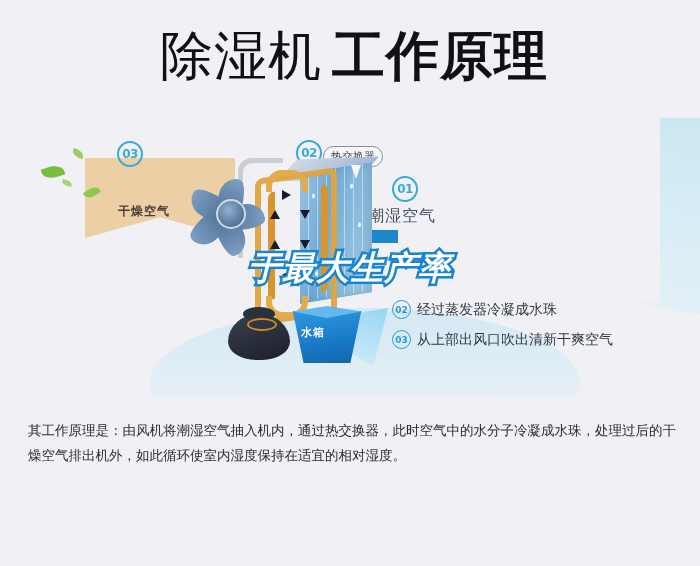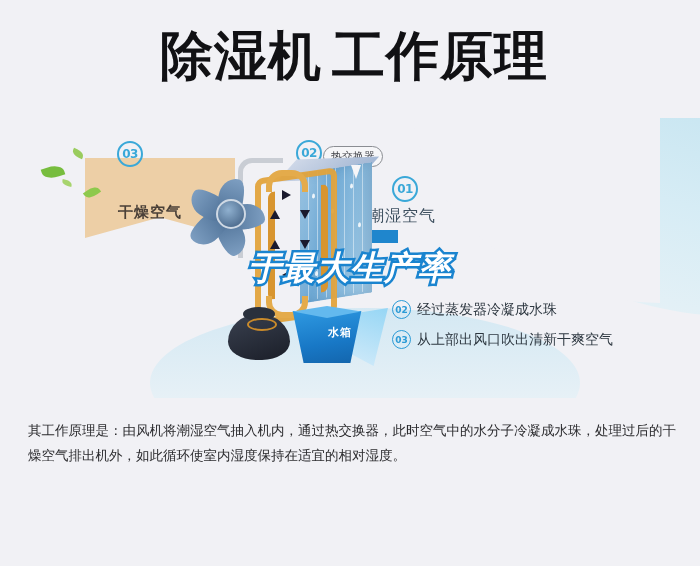--- a/index.html
+++ b/index.html
@@ -21,21 +21,21 @@
   }
   .title-text{
     display:inline-block;
     font-size:53px;
     font-weight:bold;
     color:#111114;
     letter-spacing:1px;
     line-height:1.05;
     white-space:nowrap;
   }
-  .title-a{font-weight:bold;margin-left:8px;}
+  .title-a{font-weight:normal;margin-left:8px;}
   .title-b{font-weight:bold;margin-left:10px;}
 
   
   .illus{
     position:absolute;left:0;top:118px;width:700px;height:280px;
     overflow:hidden;
   }
 
   
   .swoosh-r{
@@ -61,21 +61,21 @@
   }
 
   
   .dry-arrow{
     position:absolute;left:85px;top:40px;width:150px;height:80px;
     background:#edcfa6;
     clip-path:polygon(0% 0%, 100% 0%, 100% 100%, 50% 74%, 0% 100%);
   }
   .dry-arrow-label{
     position:absolute;left:118px;top:85px;
-    font-size:15px;color:#4a4038;font-weight:bold;letter-spacing:1px;
+    font-size:12px;color:#4a4038;font-weight:bold;letter-spacing:1px;
   }
 
   
   .leaf{position:absolute;background:#7ec243;border-radius:0 70% 0 70%;}
   .leaf1{left:42px;top:48px;width:22px;height:12px;transform:rotate(-18deg);background:#77bd3e;}
   .leaf2{left:72px;top:32px;width:12px;height:7px;transform:rotate(25deg);background:#9acc5e;}
   .leaf3{left:84px;top:70px;width:16px;height:9px;transform:rotate(-35deg);background:#8ec94d;}
   .leaf4{left:62px;top:62px;width:10px;height:6px;transform:rotate(12deg);background:#a7d46d;}
 
   
@@ -219,21 +219,21 @@
     position:absolute;left:288px;top:193px;width:78px;height:52px;
     background:linear-gradient(170deg,#2f9ae2 0%,#1878c6 60%,#1364ab 100%);
     clip-path:polygon(6% 0%, 94% 0%, 80% 100%, 20% 100%);
   }
   .tank-top{
     position:absolute;left:288px;top:188px;width:78px;height:14px;
     background:#63b9ee;
     clip-path:polygon(6% 40%, 50% 0%, 94% 40%, 50% 85%);
   }
   .tank-label{
-    position:absolute;left:328px;top:207px;
+    position:absolute;left:301px;top:207px;
     font-size:11px;color:#ffffff;font-weight:bold;letter-spacing:1px;
   }
   .tank-shine{
     position:absolute;left:352px;top:190px;width:36px;height:58px;
     background:linear-gradient(200deg,#8fd4f5,#cfeafa);
     clip-path:polygon(0% 10%,100% 0%,60% 100%,0% 80%);
     opacity:.9;
   }
 
   

